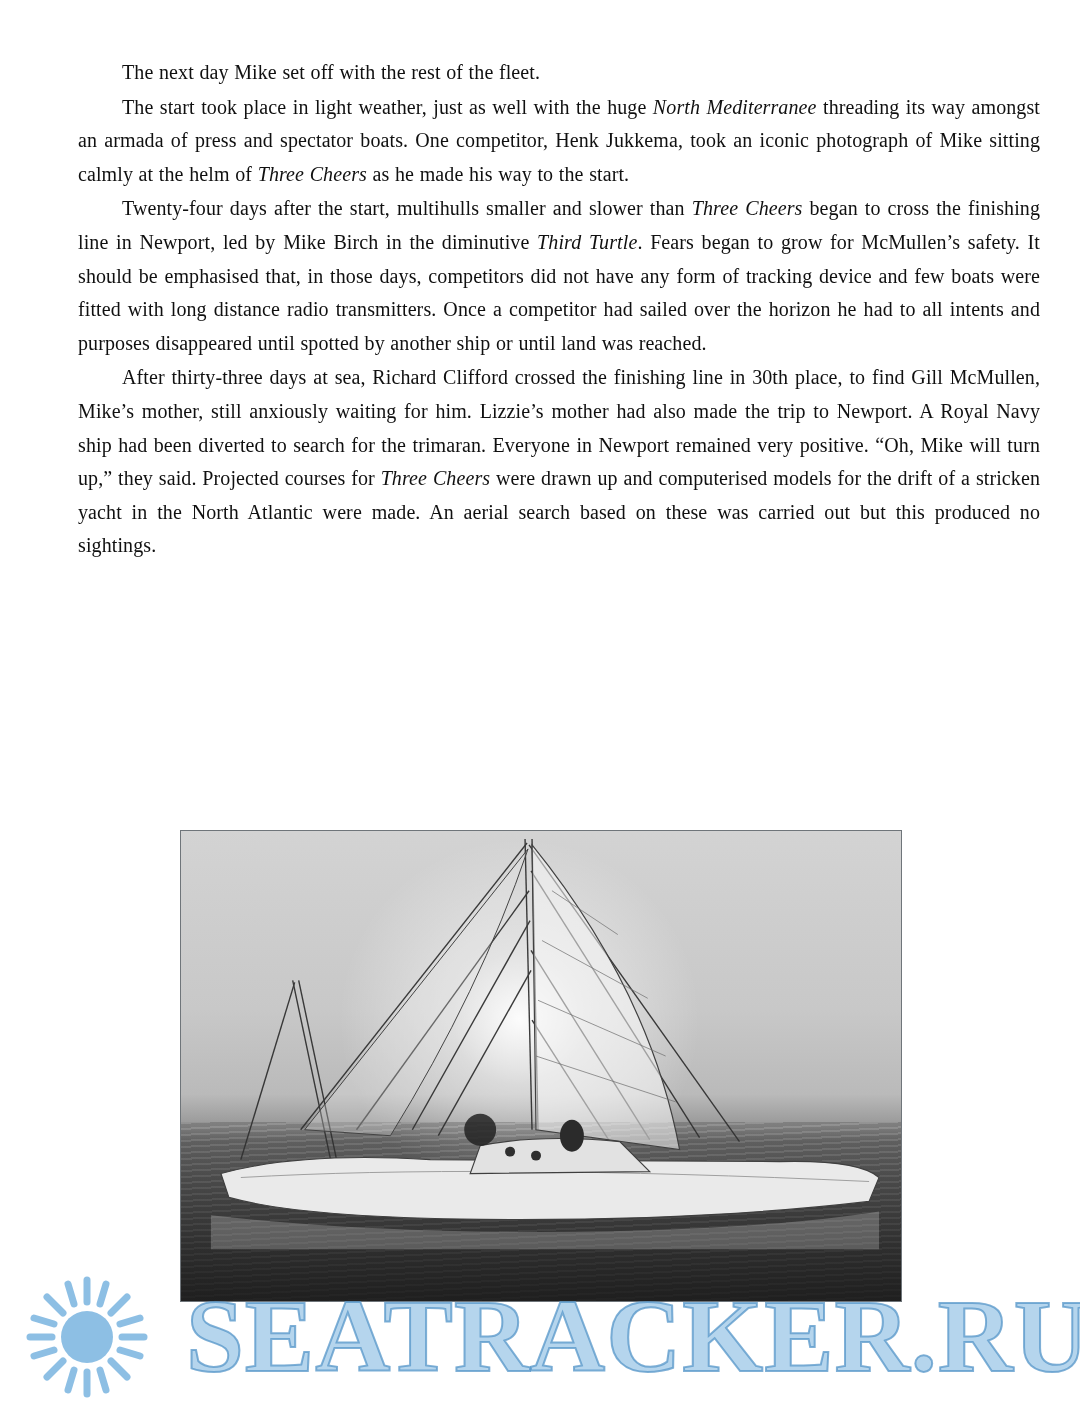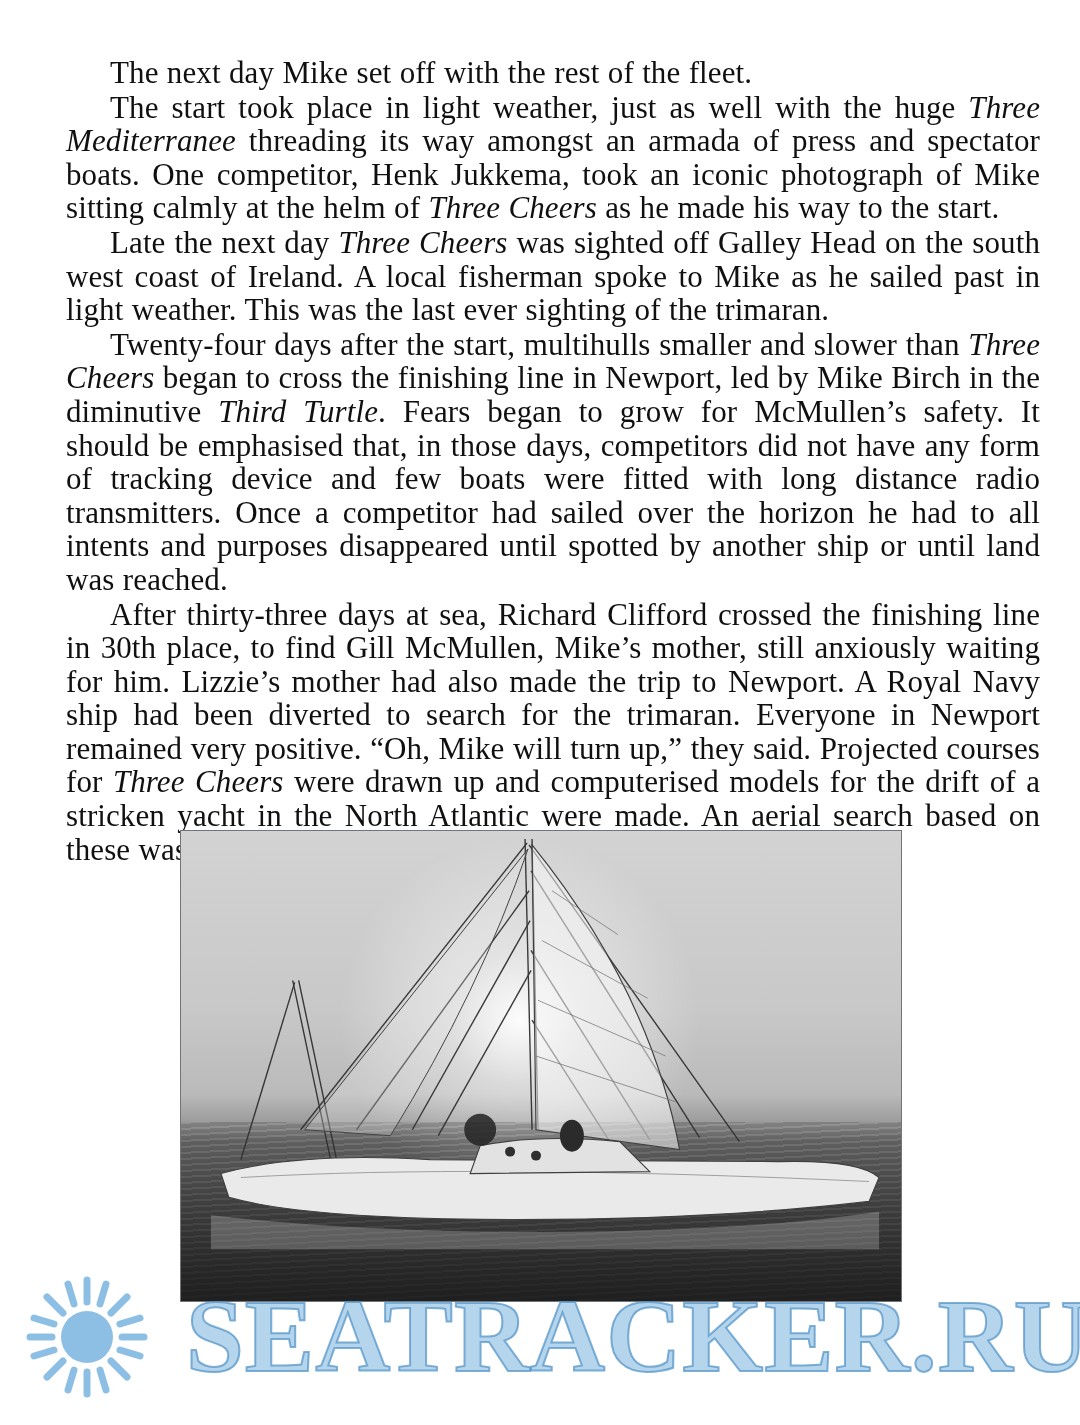--- a/index.html
+++ b/index.html
@@ -19,24 +19,24 @@
     position: absolute;
     inset: 0;
   }
   .text-column {
     position: absolute;
     left: 62px;
     top: 56px;
     width: 978px;
   }
   p.para {
-    margin: 0 0 1px 4px;
+    margin: 0 0 1px 16px;
     text-indent: 44px;
     text-align: justify;
-    font-size: 31px;
+    font-size: 20px;
     line-height: 33.6px;
     letter-spacing: 0.1px;
     word-spacing: 0.5px;
   }
   p.para i {
     font-style: italic;
   }
   .figure {
     position: absolute;
     left: 180px;
@@ -103,22 +103,21 @@
     height: 130px;
   }
 </style>
 </head>
 <body>
 
 <div class="page">
 
   <div class="text-column">
     <p class="para" id="para-1">The next day Mike set off with the rest of the fleet.</p>
-    <p class="para" id="para-2">The start took place in light weather, just as well with the huge <i>Three Mediterranee</i> threading its way amongst an armada of press and spectator boats. One competitor, Henk Jukkema, took an iconic photograph of Mike sitting calmly at the helm of <i>Three Cheers</i> as he made his way to the start.</p>
-    <p class="para" id="para-3">Late the next day <i>Three Cheers</i> was sighted off Galley Head on the south west coast of Ireland. A local fisherman spoke to Mike as he sailed past in light weather. This was the last ever sighting of the trimaran.</p>
+    <p class="para" id="para-2">The start took place in light weather, just as well with the huge <i>North Mediterranee</i> threading its way amongst an armada of press and spectator boats. One competitor, Henk Jukkema, took an iconic photograph of Mike sitting calmly at the helm of <i>Three Cheers</i> as he made his way to the start.</p>
     <p class="para" id="para-4">Twenty-four days after the start, multihulls smaller and slower than <i>Three Cheers</i> began to cross the finishing line in Newport, led by Mike Birch in the diminutive <i>Third Turtle</i>. Fears began to grow for McMullen’s safety. It should be emphasised that, in those days, competitors did not have any form of tracking device and few boats were fitted with long distance radio transmitters. Once a competitor had sailed over the horizon he had to all intents and purposes disappeared until spotted by another ship or until land was reached.</p>
     <p class="para" id="para-5">After thirty-three days at sea, Richard Clifford crossed the finishing line in 30th place, to find Gill McMullen, Mike’s mother, still anxiously waiting for him. Lizzie’s mother had also made the trip to Newport. A Royal Navy ship had been diverted to search for the trimaran. Everyone in Newport remained very positive. “Oh, Mike will turn up,” they said. Projected courses for <i>Three Cheers</i> were drawn up and computerised models for the drift of a stricken yacht in the North Atlantic were made. An aerial search based on these was carried out but this produced no sightings.</p>
   </div>
 
   <div class="figure">
     <div class="photo">
       <div class="sea"></div>
       <svg class="boat-svg" viewBox="0 0 722 472" preserveAspectRatio="none">
         <g stroke="#2c3238" stroke-width="1.4" fill="none" opacity="0.95">
 

